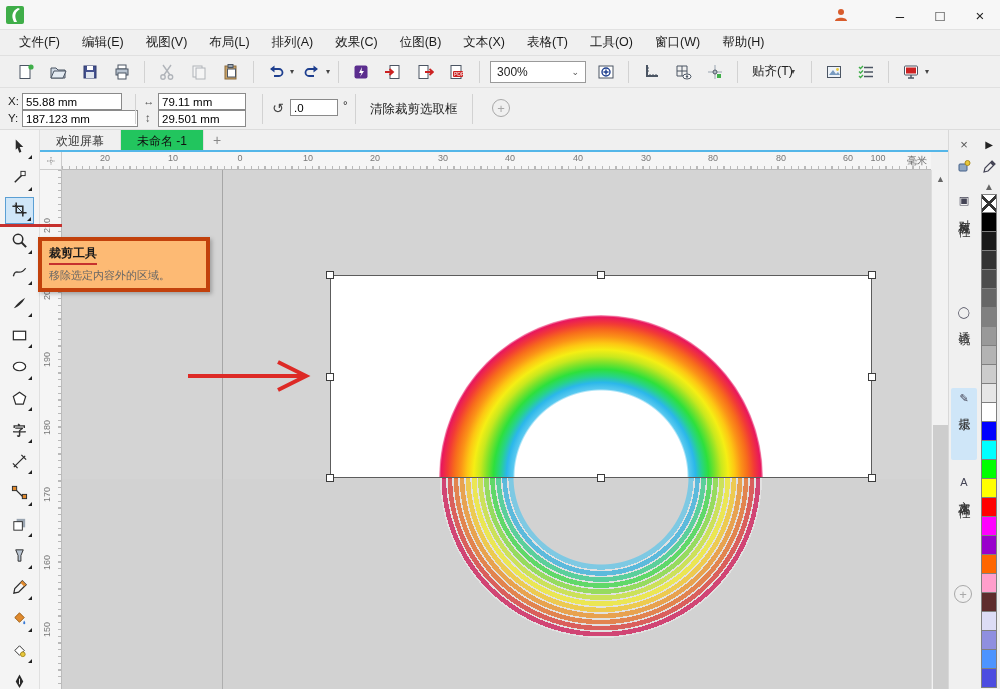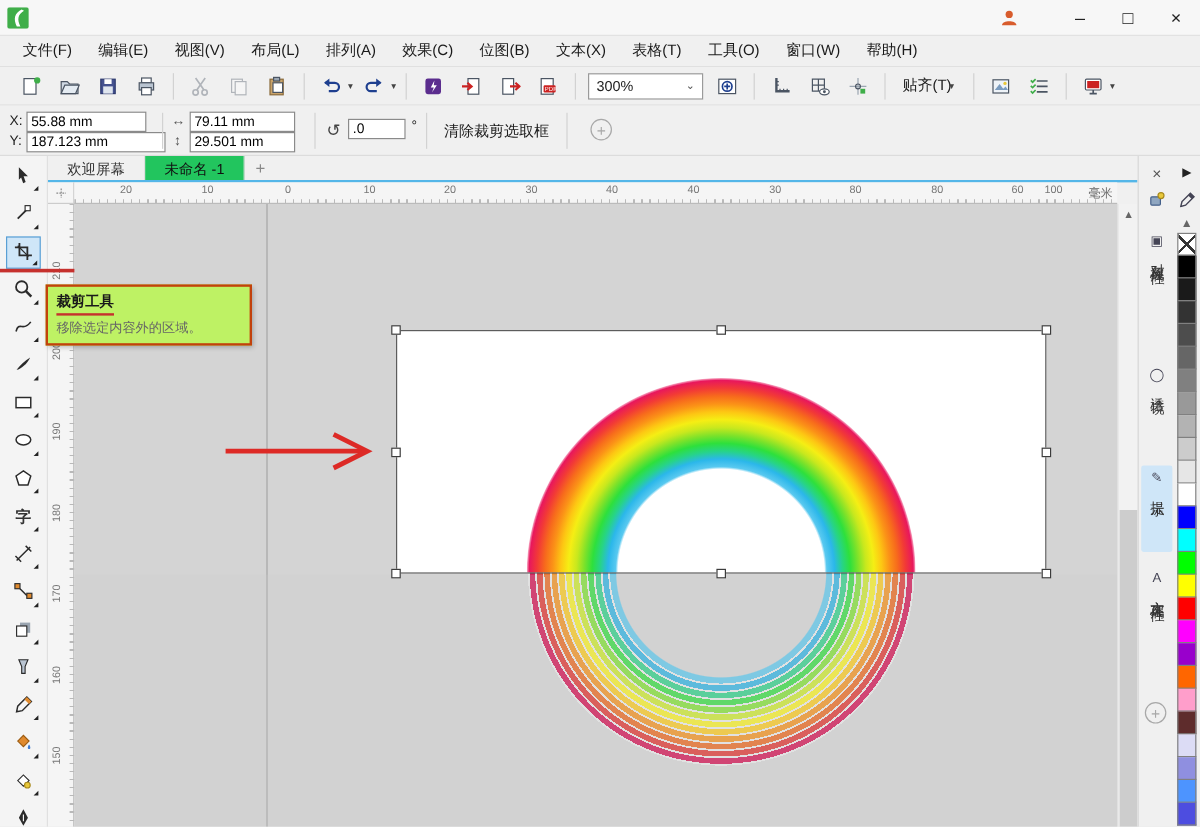--- a/index.html
+++ b/index.html
@@ -91,22 +91,22 @@
   .rainbow.top { clip-path:inset(0 0 50% 0); }
   .dim-overlay { position:absolute; left:0; top:309px; width:869px; height:210px;
                  background:rgba(206,206,206,0.22); }
   .crop-outline { position:absolute; left:268px; top:105px; width:542px; height:203px;
                   border:1px solid #5c5c5c; }
   .handle { position:absolute; width:8px; height:8px; background:#fff; border:1px solid #3c3c3c; }
   .arrow-annot { position:absolute; left:120px; top:188px; width:152px; height:36px; }
 
   
   .red-underline-toolbox { position:absolute; left:0; top:224px; width:62px; height:3px; background:#c6312e; z-index:60; }
-  .tooltip { position:absolute; left:38px; top:237px; width:172px; background:#bef264;
-             border:2px solid #c2410c; box-shadow:2px 2px 4px rgba(0,0,0,.25); padding:4px 7px 5px;
+  .tooltip { position:absolute; left:38px; top:237px; width:172px; background:#fdba74;
+             border:4px solid #c2410c; box-shadow:2px 2px 4px rgba(0,0,0,.25); padding:4px 7px 5px;
              z-index:70; }
   .tooltip .tt-title { font-size:12px; font-weight:bold; color:#1a1a1a; display:inline-block;
                        border-bottom:2.5px solid #c6312e; padding-bottom:1px; }
   .tooltip .tt-desc { font-size:11px; color:#666; margin-top:3px; }
 
   
   .vscroll { position:absolute; left:931px; top:170px; width:17px; height:519px; background:#f2f2f2;
              border-left:1px solid #ddd; }
   .vs-up { position:absolute; left:0; top:0; width:17px; height:17px; display:flex; align-items:center;
            justify-content:center; color:#666; font-size:9px; }

